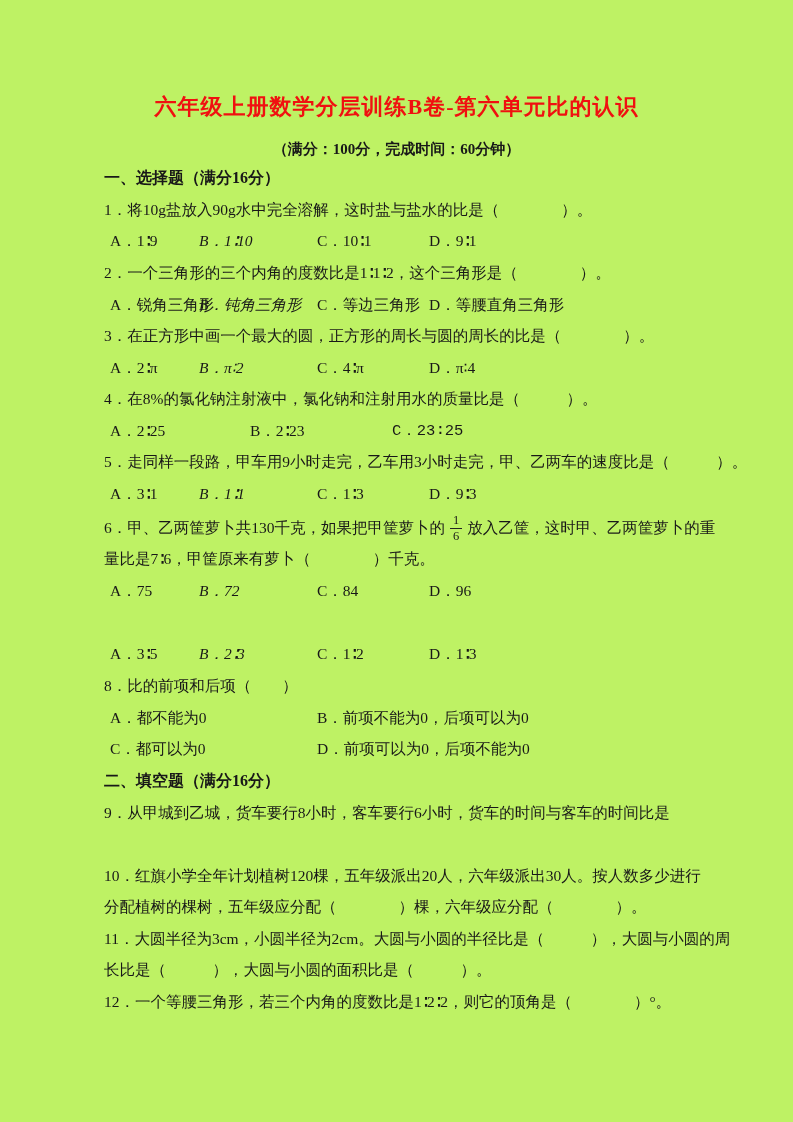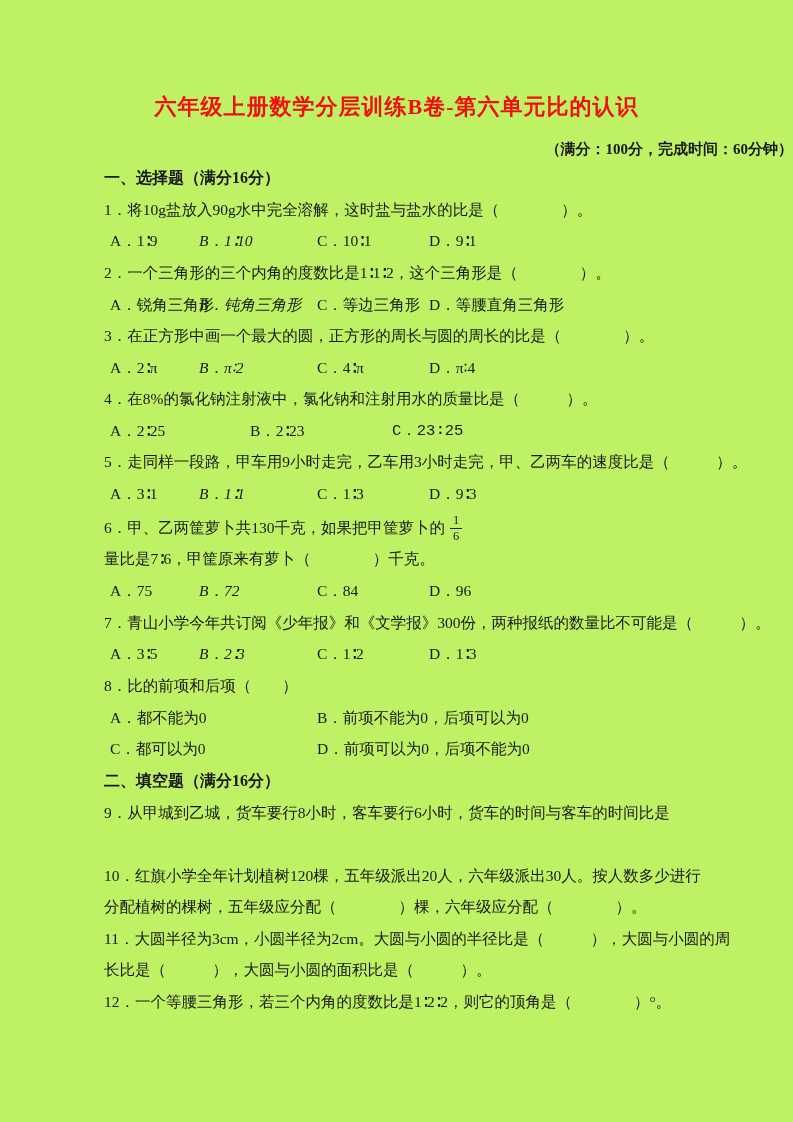--- a/index.html
+++ b/index.html
@@ -18,21 +18,21 @@
     line-height:20px;
     white-space:nowrap;
   }
   .title{
     left:0;width:793px;text-align:center;
     font-size:22px;font-weight:bold;
     color:#f01010;
     letter-spacing:1px;
   }
   .subtitle{
-    left:0;width:793px;text-align:right;
+    left:0;width:793px;text-align:center;
     font-size:15px;font-weight:bold;
   }
   .heading{font-weight:bold;font-size:16px;}
   .opts{position:absolute;left:110px;width:620px;height:20px;}
   .opts span{position:absolute;top:0;line-height:20px;white-space:nowrap;}
   .c0{left:0;}
   .c1{left:89px;font-style:italic;}
   .c2{left:207px;}
   .c3{left:319px;}
   .w1{left:140px;}
@@ -88,30 +88,29 @@
   </div>
 
   <div class="line" style="top:452px">5．走同样一段路，甲车用9小时走完，乙车用3小时走完，甲、乙两车的速度比是（　　　）。</div>
   <div class="opts" style="top:484px">
     <span class="c0">A．3∶1</span>
     <span class="c1">B．1∶1</span>
     <span class="c2">C．1∶3</span>
     <span class="c3">D．9∶3</span>
   </div>
 
-  <div class="line" style="top:514px"><span>6．甲、乙两筐萝卜共130千克，如果把甲筐萝卜的</span><span class="frac"><span class="num">1</span><span class="den">6</span></span></div>
+  <div class="line" style="top:514px"><span>6．甲、乙两筐萝卜共130千克，如果把甲筐萝卜的</span><span class="frac"><span class="num">1</span><span class="den">6</span></span><span>放入乙筐，这时甲、乙两筐萝卜的重</span></div>
   <div class="line" style="top:549px">量比是7∶6，甲筐原来有萝卜（　　　　）千克。</div>
   <div class="opts" style="top:581px">
     <span class="c0">A．75</span>
     <span class="c1">B．72</span>
     <span class="c2">C．84</span>
     <span class="c3">D．96</span>
   </div>
 
-  <div class="line" style="top:613px">7．青山小学今年共订阅《少年报》和《文学报》300份，两种报纸的数量比不可能是（　　　）。</div>
   <div class="opts" style="top:644px">
     <span class="c0">A．3∶5</span>
     <span class="c1">B．2∶3</span>
     <span class="c2">C．1∶2</span>
     <span class="c3">D．1∶3</span>
   </div>
 
   <div class="line" style="top:676px">8．比的前项和后项（　　）</div>
   <div class="opts" style="top:708px">
     <span class="c0">A．都不能为0</span>

